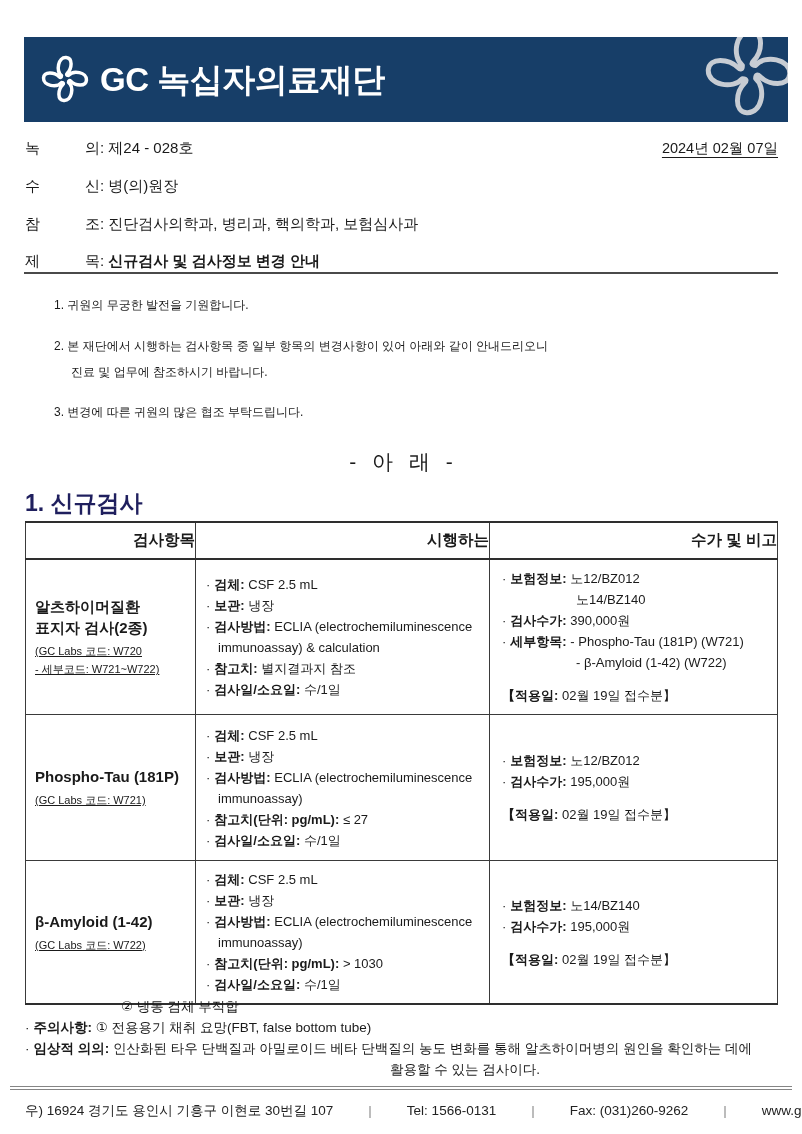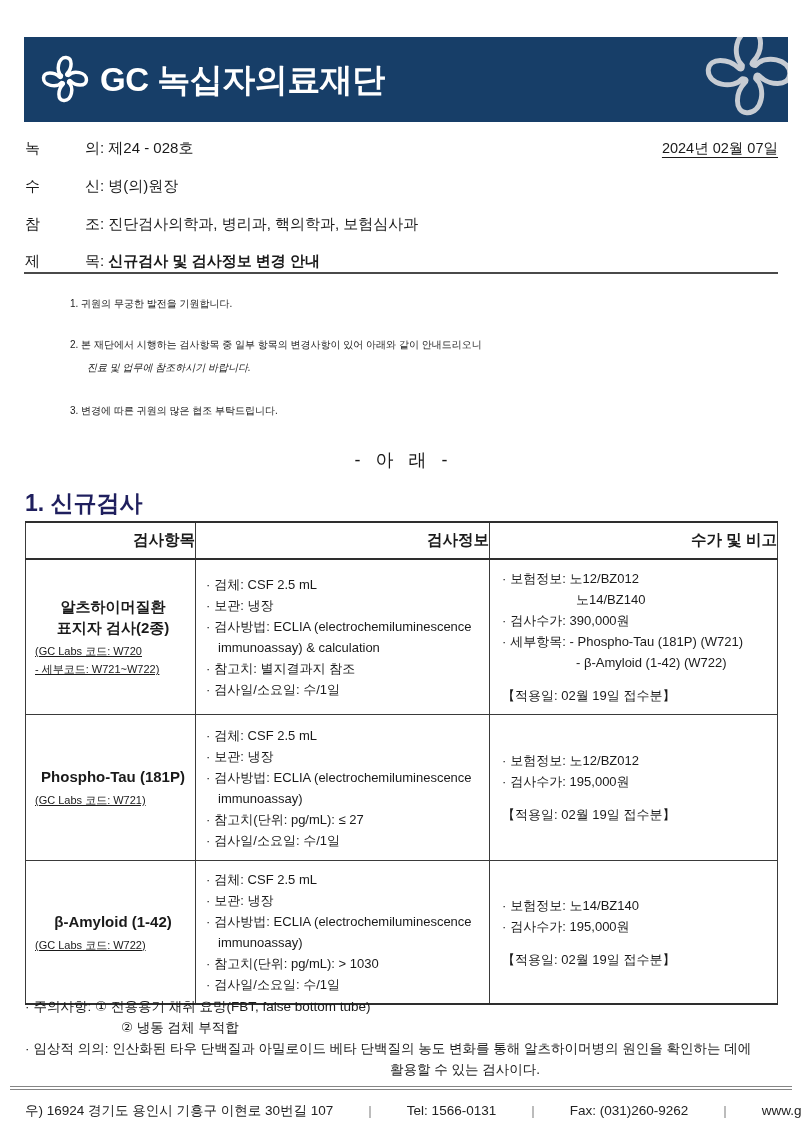--- a/index.html
+++ b/index.html
@@ -17,56 +17,56 @@
   .watermark{position:absolute;right:-16px;top:-20px;width:110px;height:110px;}
   
   .meta-line{position:absolute;left:25px;font-size:15px;white-space:nowrap;}
   .m1{top:139px}.m2{top:177px}.m3{top:215px}.m4{top:252px}
   .mlabel{display:inline-block;width:60px;}
   .subj-val{font-weight:bold;}
   .doc-date{position:absolute;right:24px;top:139px;font-size:14.5px;
     text-decoration:underline;text-underline-offset:4px;}
   .rule1{position:absolute;left:24px;right:24px;top:272px;border-top:2.5px solid #4a4a4a;}
   
-  .bodyline{position:absolute;left:70px;font-size:10px;white-space:nowrap;}
+  .bodyline{position:absolute;left:54px;font-size:12px;white-space:nowrap;}
   .p1{top:297px}.p2{top:338px}.p3{top:404px}
-  .p2 .l2{display:block;margin-left:17px;margin-top:9px;font-style:italic;}
-  .arae{position:absolute;left:0;right:0;top:448px;text-align:center;font-size:18px;word-spacing:10px;}
+  .p2 .l2{display:block;margin-left:17px;margin-top:9px;}
+  .arae{position:absolute;left:0;right:0;top:448px;text-align:center;font-size:21px;word-spacing:10px;}
   
   .sect-title{position:absolute;left:25px;top:488px;font-size:23px;font-weight:bold;color:#1f1f5e;}
   table.main{position:absolute;left:25px;top:521px;width:752px;border-collapse:collapse;table-layout:fixed;}
   table.main,table.main th,table.main td{border:1px solid #3a3a3a;}
   table.main{border-top:2.5px solid #2e2e2e;border-bottom:2px solid #2e2e2e;}
   table.main th{height:35px;font-size:15.5px;font-weight:bold;text-align:right;
     border-bottom:2px solid #2e2e2e;padding:0;}
   table.main td{vertical-align:middle;font-size:13px;}
   td.c1{padding:6px 4px 6px 9px;}
   td.c2{padding:8px 4px 8px 10px;}
   td.c3{padding:8px 4px 8px 12px;}
   .r1{height:155px}.r2{height:146px}.r3{height:132px}
-  .tname{font-weight:bold;font-size:15px;line-height:21px;text-align:center;}
+  .tname{font-weight:bold;font-size:15px;line-height:21px;}
   .tcode{font-size:11px;line-height:18px;margin-top:4px;}
   .tcode .u{text-decoration:underline;white-space:nowrap;}
   .iline{padding-left:12px;text-indent:-12px;line-height:21px;}
   .bl{margin-right:4px;}
   .fline{line-height:21px;}
   .find{padding-left:74px;line-height:21px;}
   .apply{margin-top:12px;line-height:21px;}
   
   .notes{position:absolute;left:25px;top:996px;width:770px;font-size:13.5px;}
   .nline{line-height:21px;white-space:nowrap;}
   .nind1{padding-left:96px;}
   .nind2{padding-left:110px;text-align:center;}
   
   .rule2{position:absolute;left:10px;right:10px;top:1086px;border-top:4px double #858585;}
   .footer{position:absolute;left:25px;right:25px;top:1102px;font-size:13.5px;
     display:flex;align-items:baseline;white-space:nowrap;color:#222;gap:26px;}
   .fsep{color:#8a8a8a;margin:0 9px;}
   .fpage{margin-left:auto;}
-  b{font-weight:normal;text-align:center;}
+  b{font-weight:bold;text-align:center;}
 </style>
 </head>
 <body>
 
 <div id="page">
 
   <div class="header-bar">
     <svg class="logo-left" viewBox="0 0 100 100">
       <path d="M 44,44 C 34,36 38,12 52,13 C 64,14 62,32 54,40 C 52,42 52,44 56,44
                C 64,34 88,38 87,52 C 86,64 68,62 60,54 C 58,52 56,52 56,56
@@ -110,21 +110,21 @@
 
   <table class="main">
     <colgroup>
         <col style="width:170px">
         <col style="width:294px">
         <col style="width:288px">
       </colgroup>
     <tbody>
         <tr>
       <th>검사항목</th>
-      <th>검사정보</th>
+      <th>시행하는</th>
       <th>수가 및 비고</th>
     </tr>
 
     <tr class="r1">
       <td class="c1">
         <div class="tname">
           <div>알츠하이머질환</div>
           <div>표지자 검사(2종)</div>
         </div>
         <div class="tcode">
@@ -191,22 +191,22 @@
       <td class="c3">
         <div class="fline"><span class="bl">·</span><b>보험정보:</b> <span>노14/BZ140</span></div>
         <div class="fline"><span class="bl">·</span><b>검사수가:</b> <span>195,000원</span></div>
         <div class="apply"><b>【적용일:</b> <span>02월 19일 접수분】</span></div>
       </td>
     </tr>
   </tbody>
     </table>
 
   <div class="notes">
+    <div class="nline nind1">② 냉동 검체 부적합</div>
     <div class="nline"><span class="bl">·</span><b>주의사항:</b> <span>① 전용용기 채취 요망(FBT, false bottom tube)</span></div>
-    <div class="nline nind1">② 냉동 검체 부적합</div>
     <div class="nline"><span class="bl">·</span><b>임상적 의의:</b> <span>인산화된 타우 단백질과 아밀로이드 베타 단백질의 농도 변화를 통해 알츠하이머병의 원인을 확인하는 데에</span></div>
     <div class="nline nind2">활용할 수 있는 검사이다.</div>
   </div>
 
   <div class="rule2"></div>
   <div class="footer">
     <span>우) 16924 경기도 용인시 기흥구 이현로 30번길 107</span>
     <span class="fsep">|</span>
     <span>Tel: 1566-0131</span>
     <span class="fsep">|</span>

